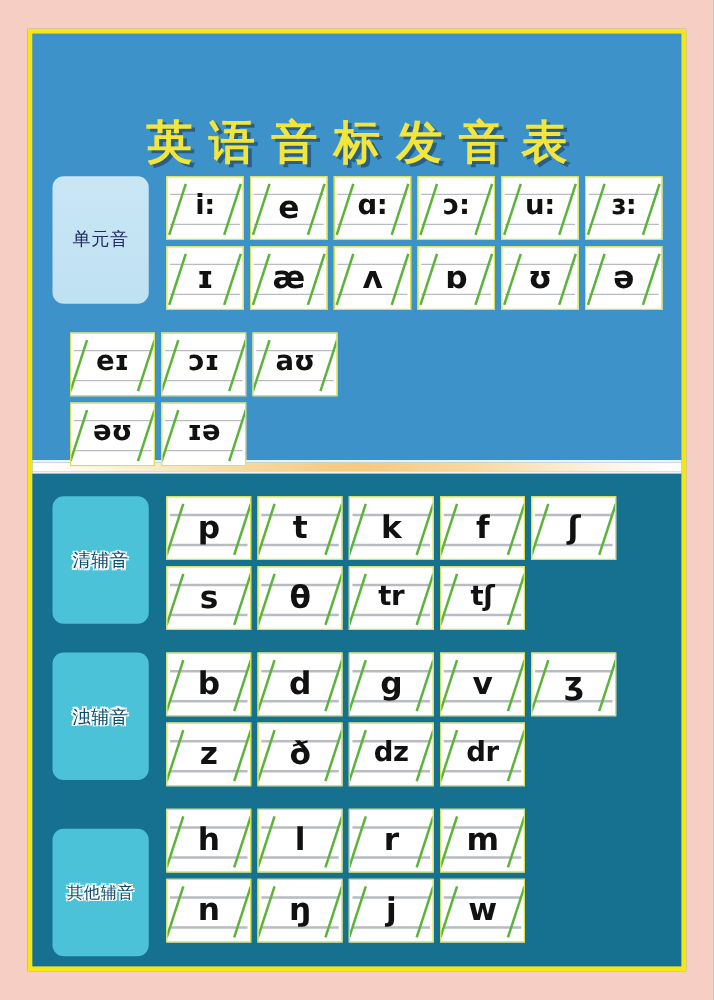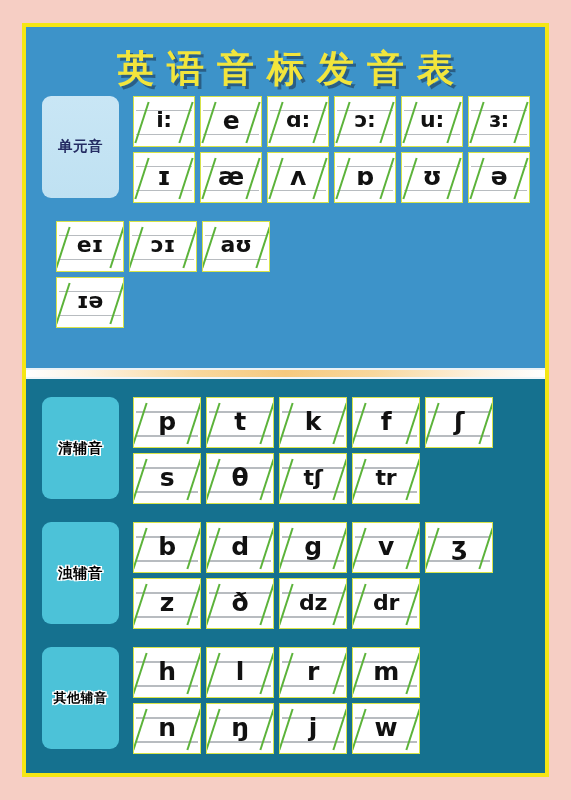--- a/index.html
+++ b/index.html
@@ -43,20 +43,21 @@
     color: #f2e53c;
     font-size: 37px;
     font-weight: bold;
     letter-spacing: 13px;
     padding-top: 22px;
     padding-left: 13px;
     text-shadow: 3px 3px 0 rgba(20,30,50,0.45);
     line-height: 1.1;
     white-space: nowrap;
     font-family: "DejaVu Sans", "Liberation Sans", sans-serif;
+    margin-top: 45px;
   }
 
   
   #divider {
     height: 11px;
     flex: 0 0 auto;
     background: linear-gradient(to right,
        #ffffff 0%, #fdf3e2 12%, #f8d79c 33%, #f6c97e 50%,
        #f8d79c 67%, #fdf3e2 88%, #ffffff 100%);
     border-top: 2px solid #e9f2f7;
@@ -84,38 +85,38 @@
   .label-box {
     width: 77px;
     min-height: 102px;
     border-radius: 9px;
     display: flex;
     align-items: center;
     justify-content: center;
     flex: 0 0 auto;
     box-sizing: border-box;
     font-size: 14.5px;
-    font-weight: bold;
+    font-weight: normal;
     letter-spacing: 0.5px;
     font-family: "DejaVu Sans", "Liberation Sans", sans-serif;
   }
   .label-vowel {
     background: linear-gradient(to bottom, #c9e6f5, #bfe1f2);
     color: #252c63;
   }
   .label-cons {
     background: #4cc2d8;
-    color: #000000;
+    color: #0c4a6e;
     text-shadow:
       -1.4px -1.4px 0 #fff,  1.4px -1.4px 0 #fff,
       -1.4px  1.4px 0 #fff,  1.4px  1.4px 0 #fff,
       -1.4px 0 0 #fff, 1.4px 0 0 #fff,
       0 -1.4px 0 #fff, 0 1.4px 0 #fff;
   }
-  .label-cons.wide { font-size: 13px; }
+  .label-cons.wide { font-size: 13px; margin-top: 16px; }
 
   .grid {
     display: flex;
     flex-direction: column;
     gap: 5px;
     margin-left: 14px;
   }
   .grid-row {
     display: flex;
     gap: 5px;
@@ -301,20 +302,27 @@
               <div class="slash right"></div>
               <span class="sym sm">aʊ</span>
             </div>
           </div>
           <div class="grid-row">
             <div class="card wide">
               <div class="guide g1"></div>
               <div class="guide g2"></div>
               <div class="slash left"></div>
               <div class="slash right"></div>
+              <span class="sym sm">əʊ</span>
+            </div>
+            <div class="card wide">
+              <div class="guide g1"></div>
+              <div class="guide g2"></div>
+              <div class="slash left"></div>
+              <div class="slash right"></div>
               <span class="sym sm">ɪə</span>
             </div>
           </div>
         </div>
     </div>
 
   </div>
 
   <div id="divider"></div>
 
@@ -373,28 +381,28 @@
               <div class="guide g2"></div>
               <div class="slash left"></div>
               <div class="slash right"></div>
               <span class="sym">θ</span>
             </div>
             <div class="card wide">
               <div class="guide g1"></div>
               <div class="guide g2"></div>
               <div class="slash left"></div>
               <div class="slash right"></div>
+              <span class="sym sm">tr</span>
+            </div>
+            <div class="card wide">
+              <div class="guide g1"></div>
+              <div class="guide g2"></div>
+              <div class="slash left"></div>
+              <div class="slash right"></div>
               <span class="sym sm">tʃ</span>
-            </div>
-            <div class="card wide">
-              <div class="guide g1"></div>
-              <div class="guide g2"></div>
-              <div class="slash left"></div>
-              <div class="slash right"></div>
-              <span class="sym sm">tr</span>
             </div>
           </div>
         </div>
     </div>
 
     <div class="section sec-cons">
       <div class="label-box label-cons">浊辅音</div>
       <div class="grid">
           <div class="grid-row">
             <div class="card wide">

